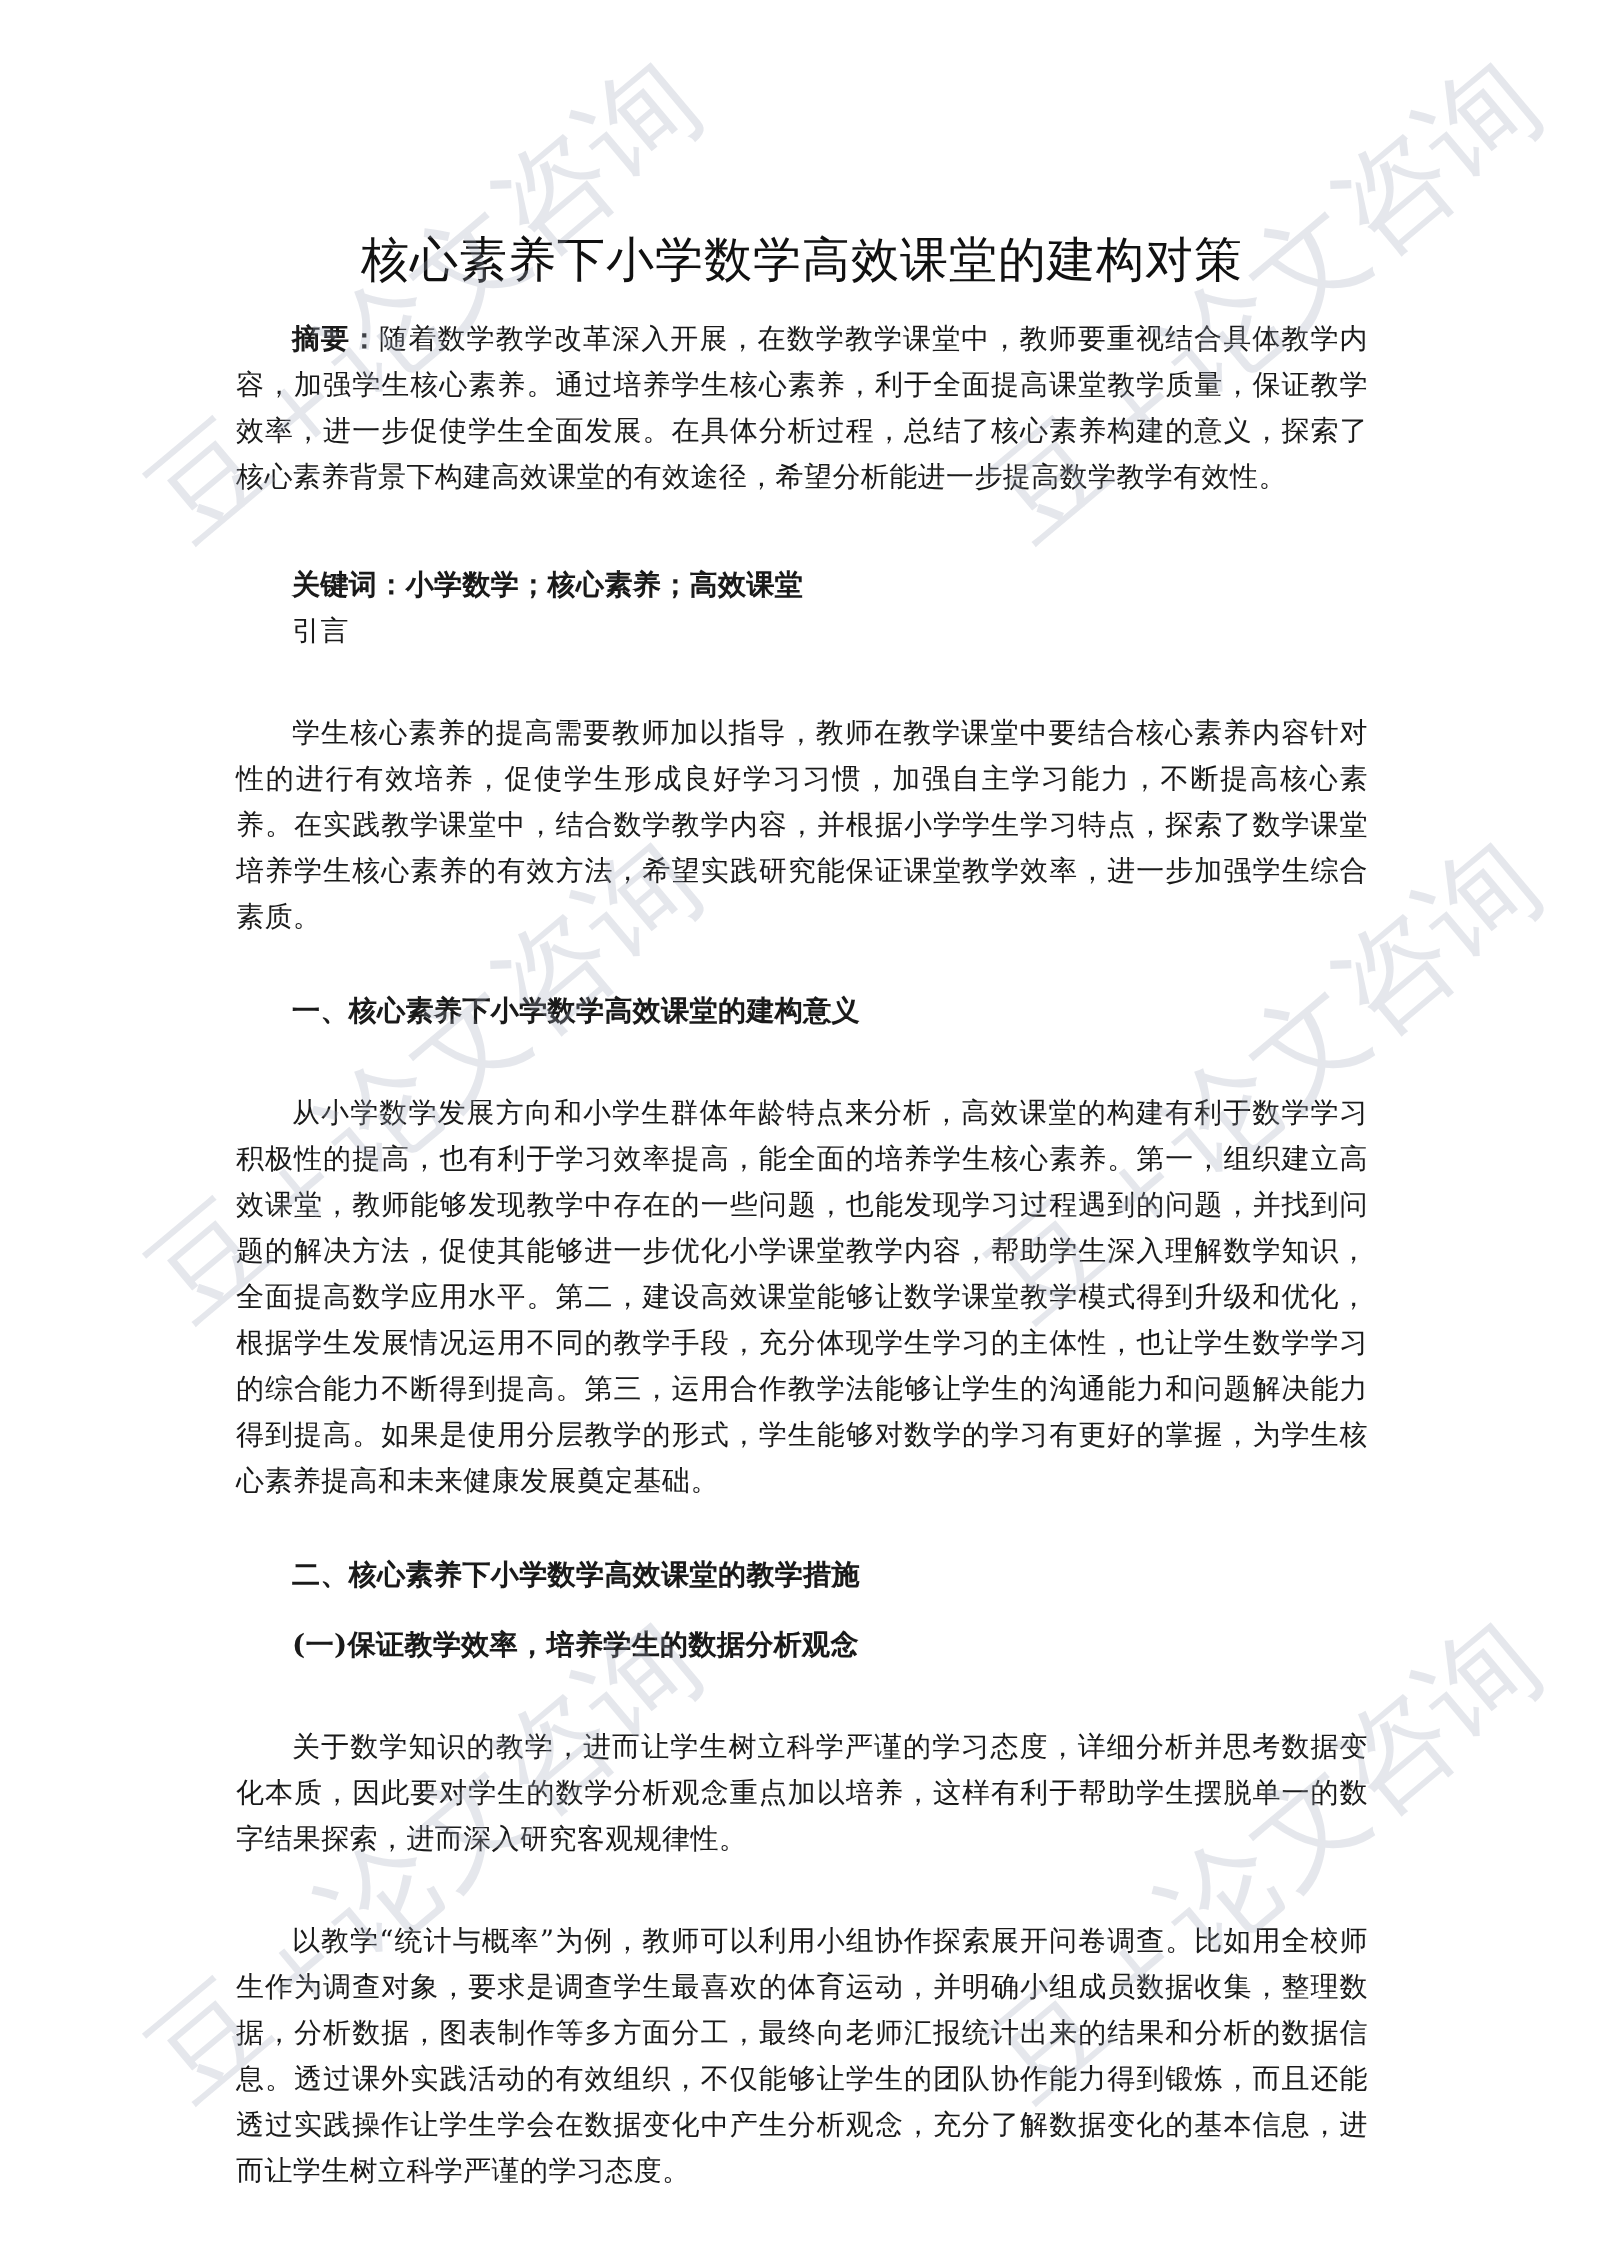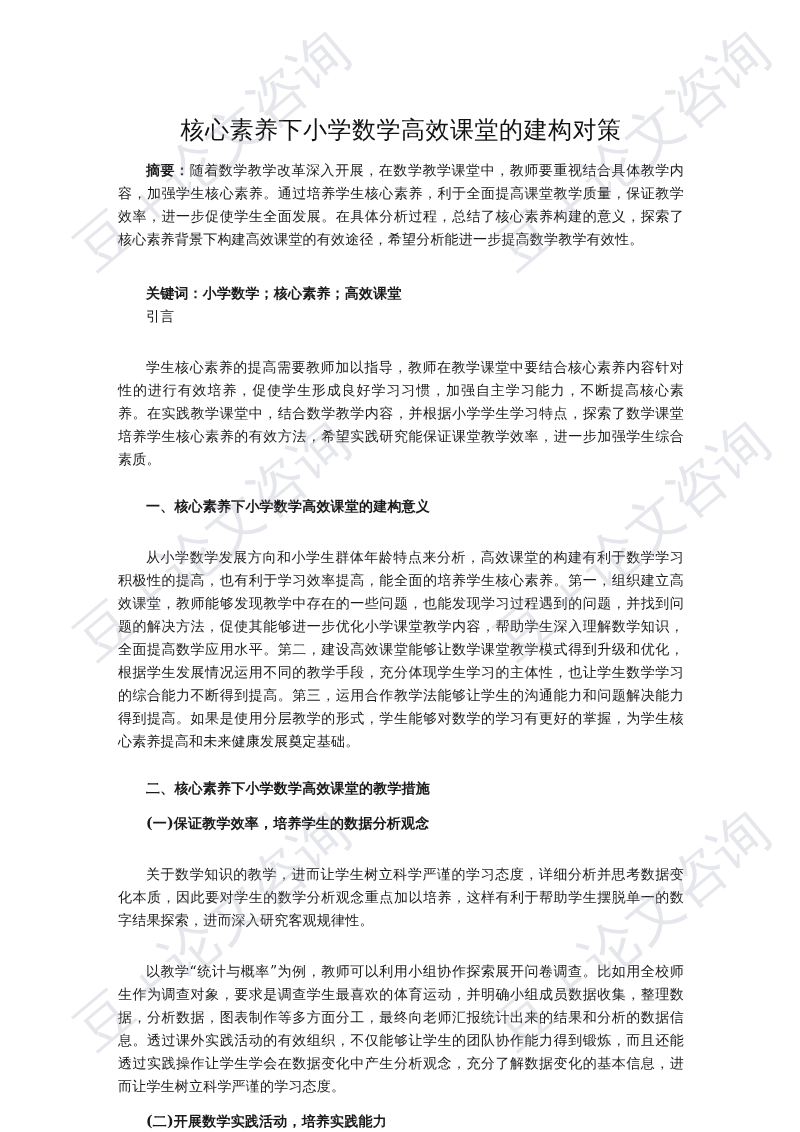--- a/index.html
+++ b/index.html
@@ -45,21 +45,20 @@
     <p class="gap">从小学数学发展方向和小学生群体年龄特点来分析，高效课堂的构建有利于数学学习积极性的提高，也有利于学习效率提高，能全面的培养学生核心素养。第一，组织建立高效课堂，教师能够发现教学中存在的一些问题，也能发现学习过程遇到的问题，并找到问题的解决方法，促使其能够进一步优化小学课堂教学内容，帮助学生深入理解数学知识，全面提高数学应用水平。第二，建设高效课堂能够让数学课堂教学模式得到升级和优化，根据学生发展情况运用不同的教学手段，充分体现学生学习的主体性，也让学生数学学习的综合能力不断得到提高。第三，运用合作教学法能够让学生的沟通能力和问题解决能力得到提高。如果是使用分层教学的形式，学生能够对数学的学习有更好的掌握，为学生核心素养提高和未来健康发展奠定基础。</p>
 
     <p class="sec-h">二、核心素养下小学数学高效课堂的教学措施</p>
 
     <p class="sub-h">(一)保证教学效率，培养学生的数据分析观念</p>
 
     <p class="gap">关于数学知识的教学，进而让学生树立科学严谨的学习态度，详细分析并思考数据变化本质，因此要对学生的数学分析观念重点加以培养，这样有利于帮助学生摆脱单一的数字结果探索，进而深入研究客观规律性。</p>
 
     <p class="gap">以教学“统计与概率”为例，教师可以利用小组协作探索展开问卷调查。比如用全校师生作为调查对象，要求是调查学生最喜欢的体育运动，并明确小组成员数据收集，整理数据，分析数据，图表制作等多方面分工，最终向老师汇报统计出来的结果和分析的数据信息。透过课外实践活动的有效组织，不仅能够让学生的团队协作能力得到锻炼，而且还能透过实践操作让学生学会在数据变化中产生分析观念，充分了解数据变化的基本信息，进而让学生树立科学严谨的学习态度。</p>
 
-    <p class="sub-h">(二)开展数学实践活动，培养实践能力</p>
   </div>
 
   <div class="watermark" style="left:60px; top:230px;">豆＋论文咨询</div>
   <div class="watermark" style="left:480px; top:230px;">豆＋论文咨询</div>
   <div class="watermark" style="left:60px; top:620px;">豆＋论文咨询</div>
   <div class="watermark" style="left:480px; top:620px;">豆＋论文咨询</div>
   <div class="watermark" style="left:60px; top:1010px;">豆＋论文咨询</div>
   <div class="watermark" style="left:480px; top:1010px;">豆＋论文咨询</div>
 
 </div>

